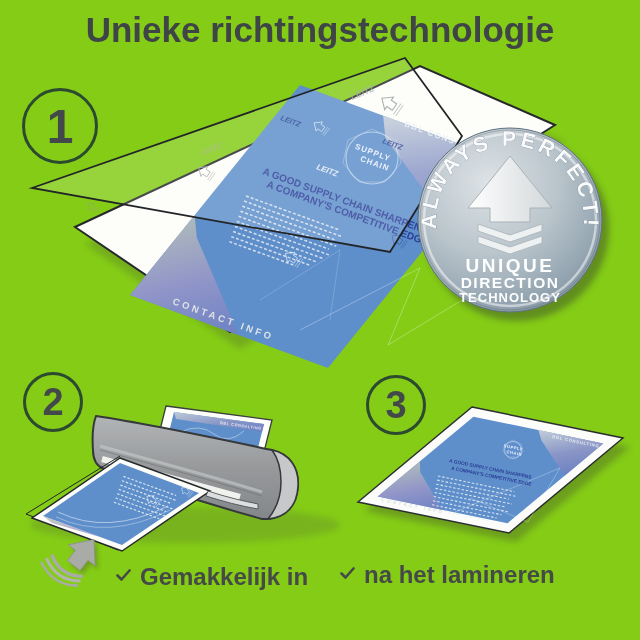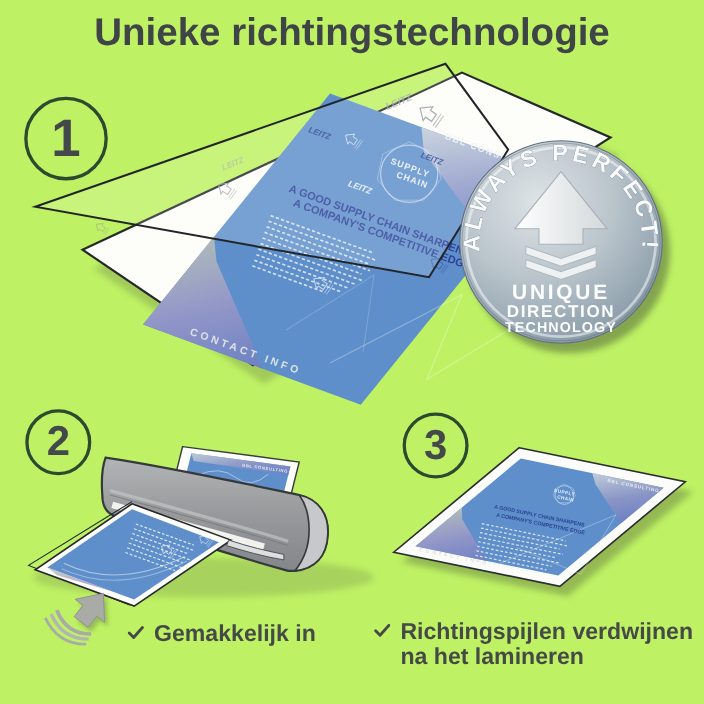--- a/index.html
+++ b/index.html
@@ -1,28 +1,28 @@
 <!DOCTYPE html>
 <html><head>
 <meta charset="utf-8">
 <style>
   html,body{margin:0;padding:0;background:#9a9a88;}
-  .stage{position:relative;width:640px;height:640px;background:#bef264;overflow:hidden;
+  .stage{position:relative;width:640px;height:640px;background:#84cc16;overflow:hidden;
          font-family:"Liberation Sans",sans-serif;}
   .title{position:absolute;top:10px;left:0;width:640px;text-align:center;
          font-size:35px;font-weight:bold;color:#3f4447;}
   svg.art{position:absolute;left:0;top:0;}
   .step-circle{position:absolute;border:3px solid #2c4a2f;border-radius:50%;
                display:flex;align-items:center;justify-content:center;
                color:#43484a;font-weight:bold;background:transparent;box-sizing:border-box;}
   .step-circle.c1{left:22px;top:88px;width:76px;height:76px;font-size:48px;}
   .step-circle.c2{left:23px;top:372px;width:60px;height:60px;font-size:38px;}
   .step-circle.c3{left:366px;top:375px;width:60px;height:60px;font-size:38px;}
   .check-item{position:absolute;display:flex;gap:9px;color:#454a46;font-weight:bold;
-              font-size:21px;line-height:23px;}
+              font-size:24px;line-height:23px;}
   .check-item .tick{margin-top:4px;flex:0 0 auto;}
   .check-item.one{left:116px;top:565px;}
   .check-item.two{left:340px;top:563px;}
 </style>
 </head>
 <body>
 
 <div class="stage">
 
   <div class="title">Unieke richtingstechnologie</div>
@@ -241,18 +241,17 @@
     </svg>
     <div>
       <div>Gemakkelijk in</div>
     </div>
   </div>
   <div class="check-item two">
     <svg class="tick" width="15" height="13" viewBox="0 0 15 13">
       <polyline points="1.5,6.5 5.5,10.5 13.5,1.5" fill="none" stroke="#454a46" stroke-width="2.6" stroke-linecap="round" stroke-linejoin="round"></polyline>
     </svg>
     <div>
-      <div>Richtingspijlen verdwijnen</div>
       <div>na het lamineren</div>
     </div>
   </div>
 
 </div>
 
 </body></html>

